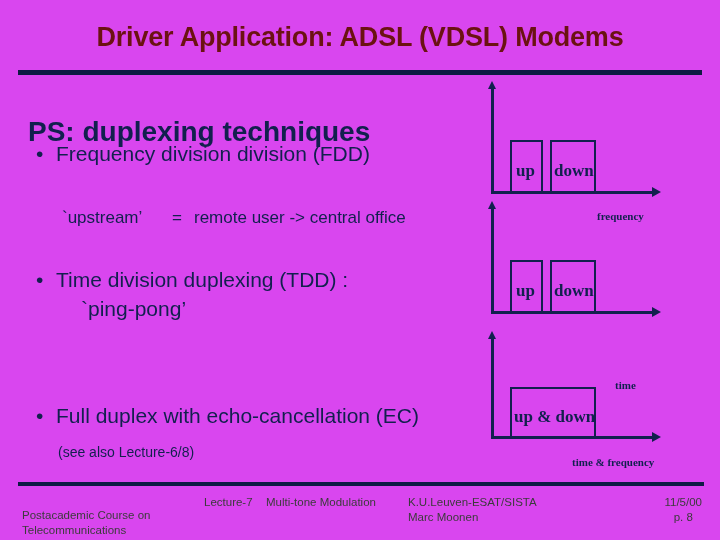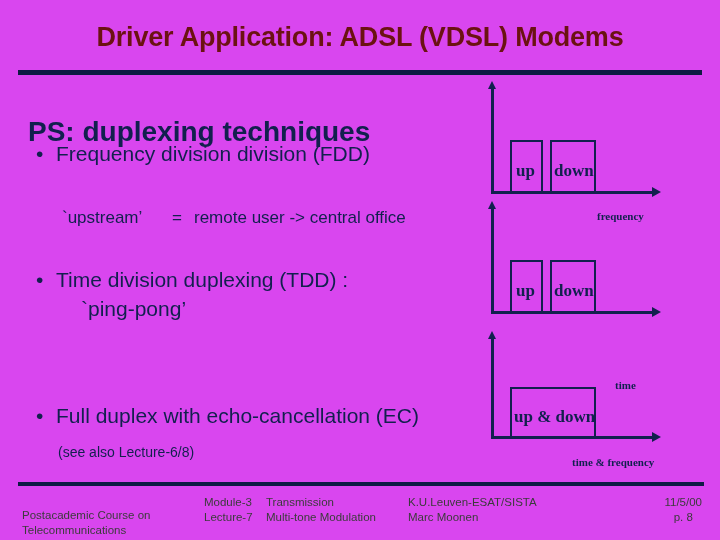--- a/index.html
+++ b/index.html
@@ -214,21 +214,20 @@
     <div class="box-label" style="left:514px; top:407px;">up &amp; down</div>
     <div class="axis-label" style="left:572px; top:456px;">time &amp; frequency</div>
   </div>
 
   <div class="footer-rule"></div>
   <div class="footer-text f-left">
     <div>Postacademic Course on</div>
     <div>Telecommunications</div>
   </div>
   <div class="footer-text f-mid">
-    <div><span class="col1">Module-3</span><span>Transmission</span></div>
     <div><span class="col1">Lecture-7</span><span>Multi-tone Modulation</span></div>
   </div>
   <div class="footer-text f-mid2">
     <div>K.U.Leuven-ESAT/SISTA</div>
     <div>Marc Moonen</div>
   </div>
   <div class="footer-text f-right">
     <div>11/5/00</div>
     <div>p. 8</div>
   </div>

